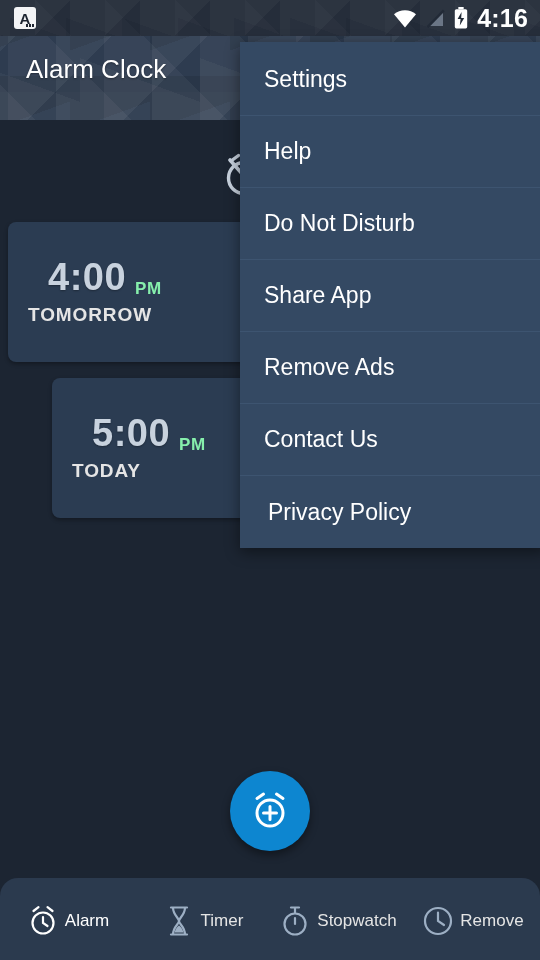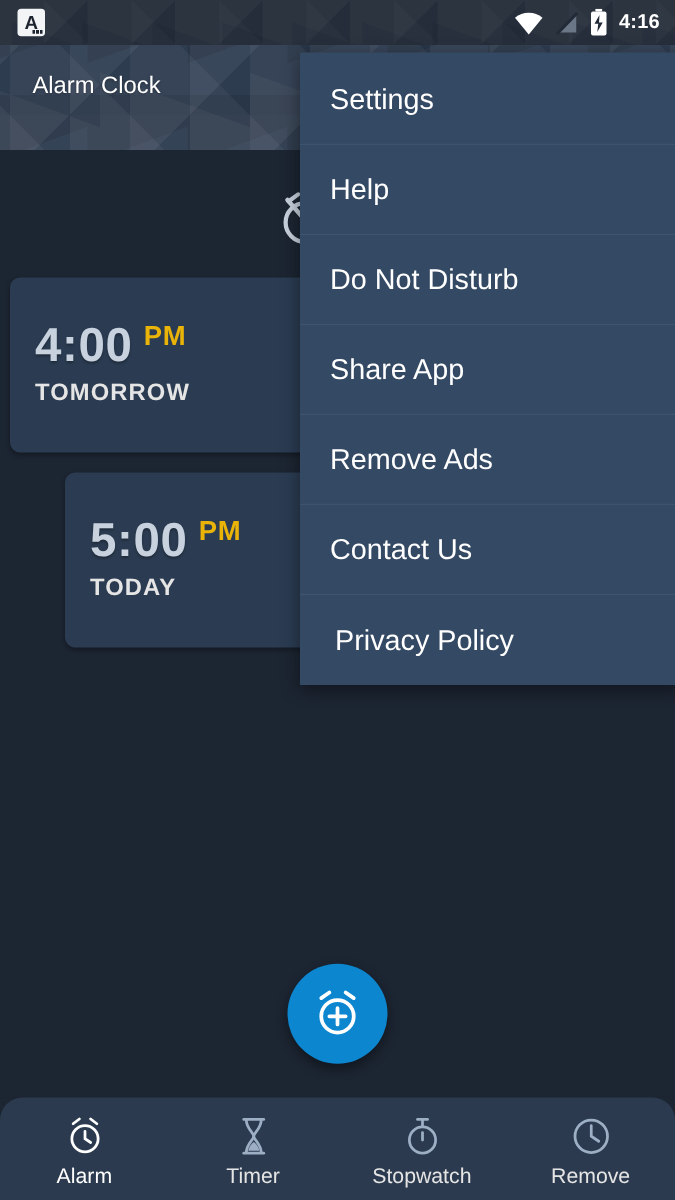--- a/index.html
+++ b/index.html
@@ -51,21 +51,21 @@
     background:
       linear-gradient(to right,#1d2430 0 2px, transparent 2px 3px,
                       #1d2430 3px 5px, transparent 5px 6px,
                       #1d2430 6px 8px);
   }
   #sb-right {
     position:absolute; right:12px; top:0; height:36px;
     display:flex; align-items:center; gap:9px;
   }
   #sb-right .clock-txt {
-    color:#ffffff; font-size:16px; font-weight:bold; letter-spacing:.2px;
+    color:#ffffff; font-size:25px; font-weight:bold; letter-spacing:.2px;
     font-family:"Liberation Sans", sans-serif;
   }
 
   
   #appbar {
     position:absolute; left:0; top:36px;
     width:540px; height:84px;
     background:#2e3c50;
     overflow:hidden;
     z-index:2;
@@ -74,21 +74,21 @@
     position:absolute; inset:-40px;
     background:
       linear-gradient(135deg, rgba(255,255,255,.055) 0 50%, transparent 50%) 0 0/96px 96px,
       linear-gradient(45deg, rgba(255,255,255,.045) 0 50%, transparent 50%) 48px 0/96px 96px,
       linear-gradient(20deg, rgba(255,255,255,.035) 0 50%, transparent 50%) 0 24px/120px 120px,
       linear-gradient(160deg, rgba(0,0,0,.10) 0 50%, transparent 50%) 30px 0/80px 80px;
   }
   #appbar-title {
     position:absolute; left:26px; top:0; height:66px;
     display:flex; align-items:center;
-    color:#ffffff; font-size:19px; font-weight:400;
+    color:#ffffff; font-size:26px; font-weight:400;
     text-shadow:0 1px 2px rgba(0,0,0,.35);
   }
 
   
   #content {
     position:absolute; left:0; top:120px;
     width:540px; height:758px;
     background:#1c2532;
     z-index:1;
   }
@@ -110,29 +110,29 @@
     position:absolute; left:8px;
     width:380px; height:140px;
     background:#2b3c52;
     border-radius:8px;
     box-shadow:0 2px 4px rgba(0,0,0,.33);
   }
   #alarm-card-0 { top:102px; }
   #alarm-card-1 { top:258px;margin-left:44px; }
 
   .alarm-time-row {
-    position:absolute; left:20px; top:34px;
-    display:flex; align-items:flex-start; gap:9px;
+    position:absolute; left:40px; top:34px;
+    display:flex; align-items:flex-end; gap:9px;
   }
   .alarm-time {
     color:#c8d2de; font-size:38px; font-weight:bold; letter-spacing:.5px;
     text-shadow:0 1px 2px rgba(0,0,0,.3);
   }
   .alarm-mer {
-    color:#eab308; font-size:22px; font-weight:bold; letter-spacing:.5px;
+    color:#86efac; font-size:17px; font-weight:bold; letter-spacing:.5px;
   }
   .alarm-day {
     position:absolute; left:20px; top:82px;
     color:#e5e5e5; font-size:19px; font-weight:bold; letter-spacing:.9px;
   }
 
   
   #fab {
     position:absolute; left:230px; top:771px;
     width:80px; height:80px; border-radius:50%;
@@ -145,21 +145,21 @@
   
   #bottomnav {
     position:absolute; left:0; top:878px;
     width:540px; height:82px;
     background:#2b3a4e;
     border-top-left-radius:18px; border-top-right-radius:18px;
     display:flex; z-index:4;
   }
   .nav-item {
     flex:1;
-    display:flex; flex-direction:column; align-items:center; justify-content:center;
+    display:flex; flex-direction:row; align-items:center; justify-content:center;
     gap:5px; padding-top:4px;
   }
   .nav-label { font-size:17px; color:#e5e5e5; }
   .nav-item.active .nav-label { color:#ffffff; }
   .nav-item.active svg { stroke:#ffffff; }
 
   
   #overflow-menu {
     position:absolute; left:240px; top:42px;
     width:306px;

